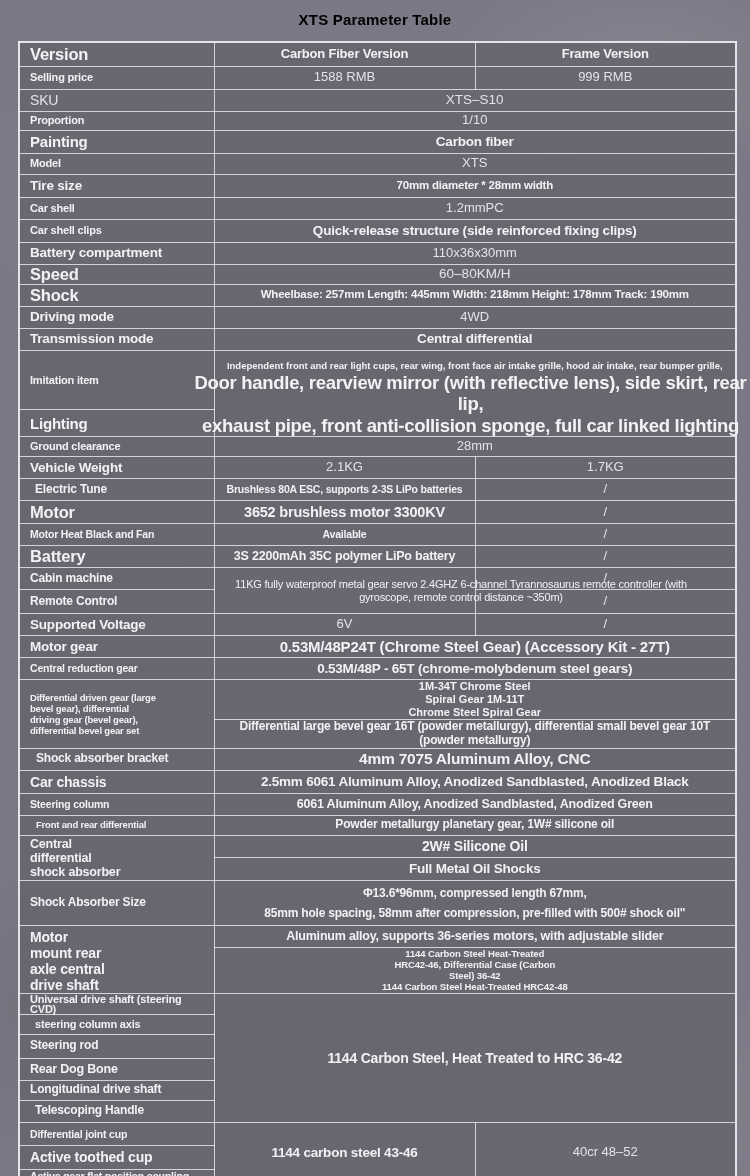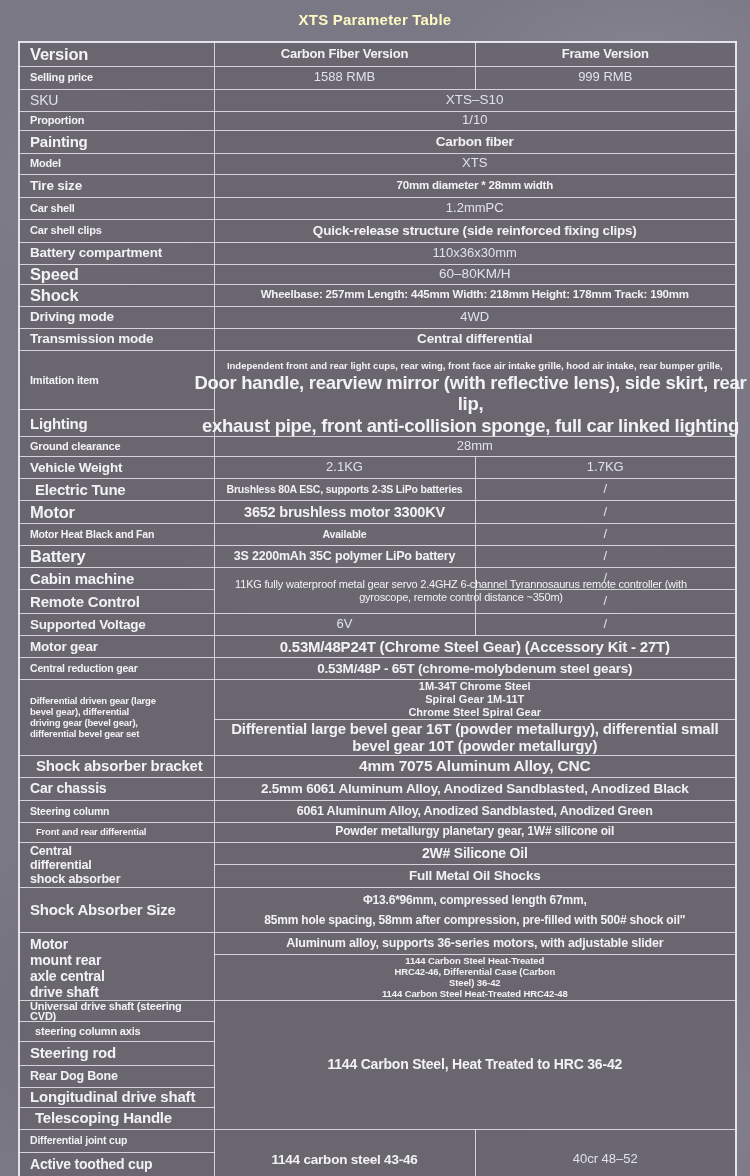--- a/index.html
+++ b/index.html
@@ -12,41 +12,41 @@
   
   .blob{position:absolute;border-radius:50%;pointer-events:none;}
   .b1{left:430px;top:-40px;width:420px;height:220px;background:radial-gradient(closest-side,rgba(255,255,255,.09),transparent);}
   .b2{left:150px;top:500px;width:560px;height:140px;background:radial-gradient(closest-side,rgba(255,255,255,.10),transparent);}
   .b3{left:-120px;top:850px;width:360px;height:320px;background:radial-gradient(closest-side,rgba(0,0,0,.06),transparent);}
   .b4{left:480px;top:980px;width:420px;height:260px;background:radial-gradient(closest-side,rgba(255,255,255,.06),transparent);}
   .b5{left:-60px;top:60px;width:300px;height:260px;background:radial-gradient(closest-side,rgba(255,255,255,.05),transparent);}
 
   .title{
     position:absolute;top:11px;left:0;width:100%;
-    text-align:center;font-weight:bold;font-size:15px;color:#fef9c3;letter-spacing:.2px;
+    text-align:center;font-weight:bold;font-size:15px;color:#000000;letter-spacing:.2px;
   }
 
   table.spec{
     position:absolute;left:18px;top:41px;width:717px;
     border-collapse:collapse;table-layout:fixed;
     border:2px solid rgba(240,240,246,.9);
   }
   td{
     border:1px solid rgba(238,238,244,.8);
     background:rgba(104,101,111,.92);
     color:#f2f2f5;text-align:center;vertical-align:middle;
     padding:0 3px;line-height:1.15;
   }
   .lbl{text-align:left;padding-left:10px;font-weight:bold;letter-spacing:-.2px;}
   .tight{padding-left:16px;}
   .ind{padding-left:15px;}
   .pre{white-space:pre-line;}
 
   
-  .f9{font-size:9.5px;}  .f10{font-size:15px;} .f105{font-size:10.5px;}
+  .f9{font-size:9.5px;}  .f10{font-size:12px;} .f105{font-size:10.5px;}
   .f11{font-size:11px;}  .f115{font-size:11.5px;}
   .f12{font-size:12px;}  .f125{font-size:12.5px;}
   .f13{font-size:13px;}  .f135{font-size:13.5px;}
   .f14{font-size:14px;}  .f145{font-size:14.5px;}
   .f15{font-size:15px;}  .f155{font-size:15.5px;}
   .f16{font-size:16.5px;}
   .vb{font-weight:bold;letter-spacing:-.2px;}
   .vl{font-weight:400;color:#e2e2e9;}
 
   

